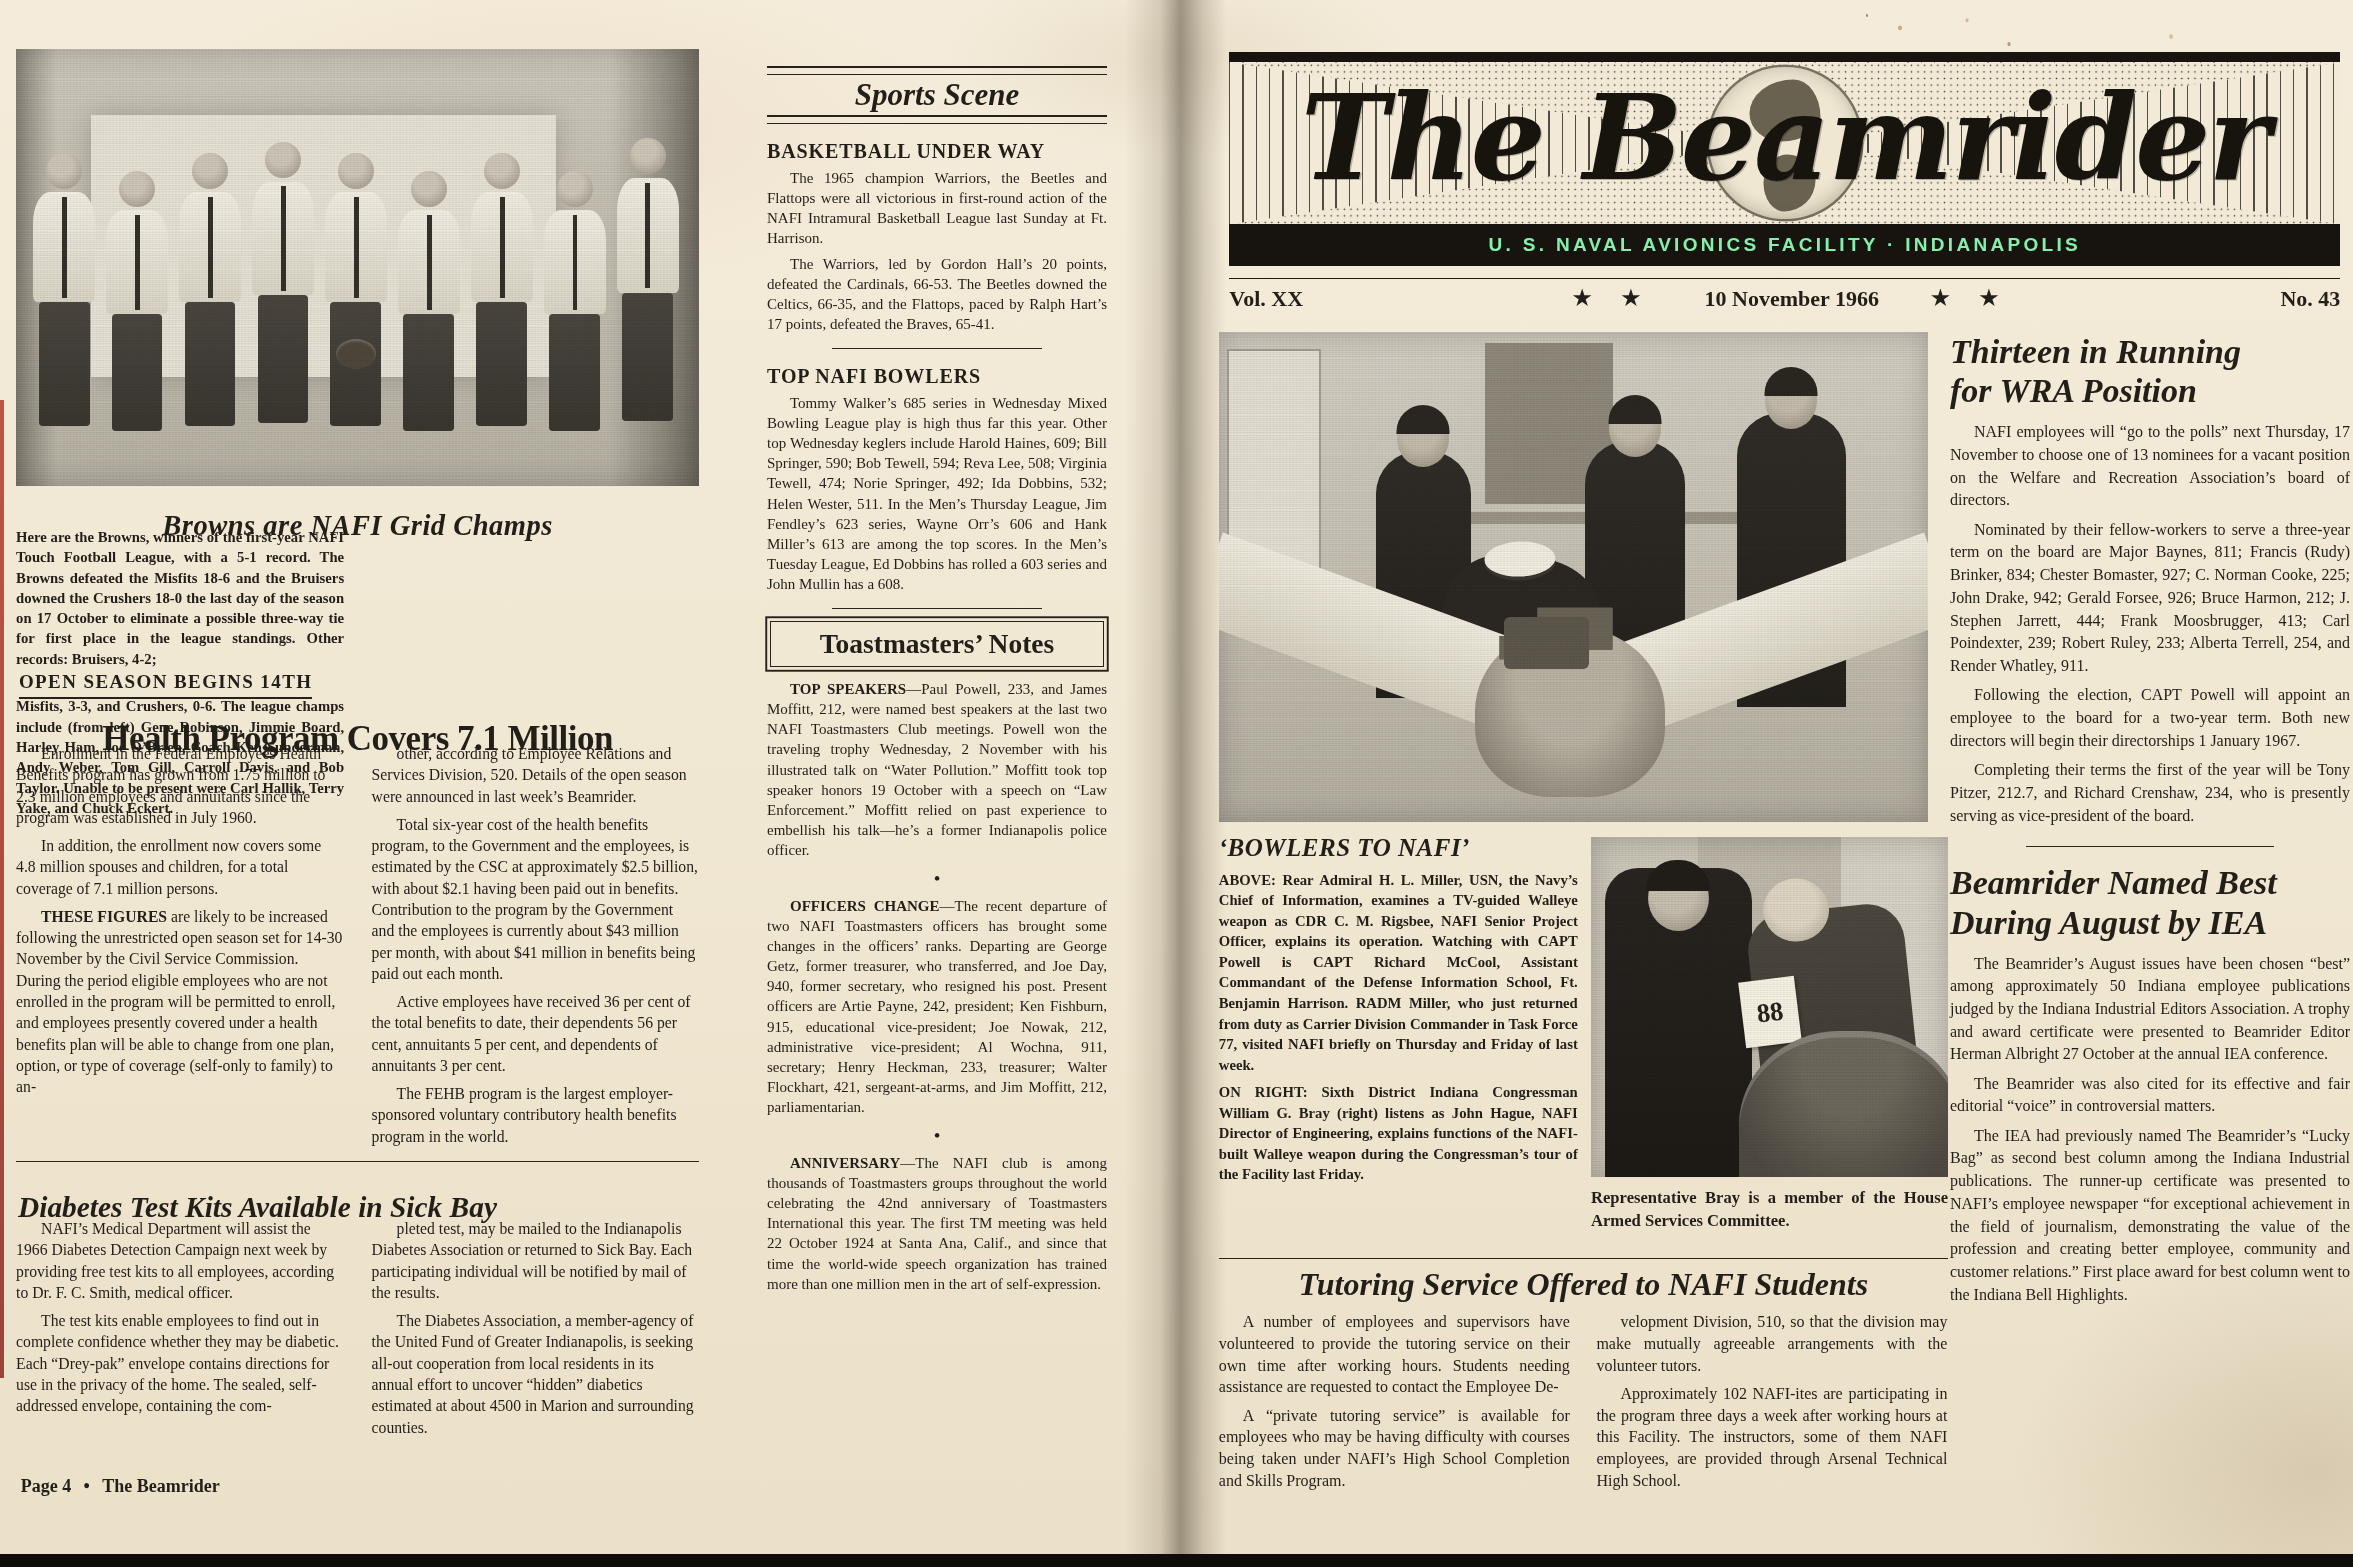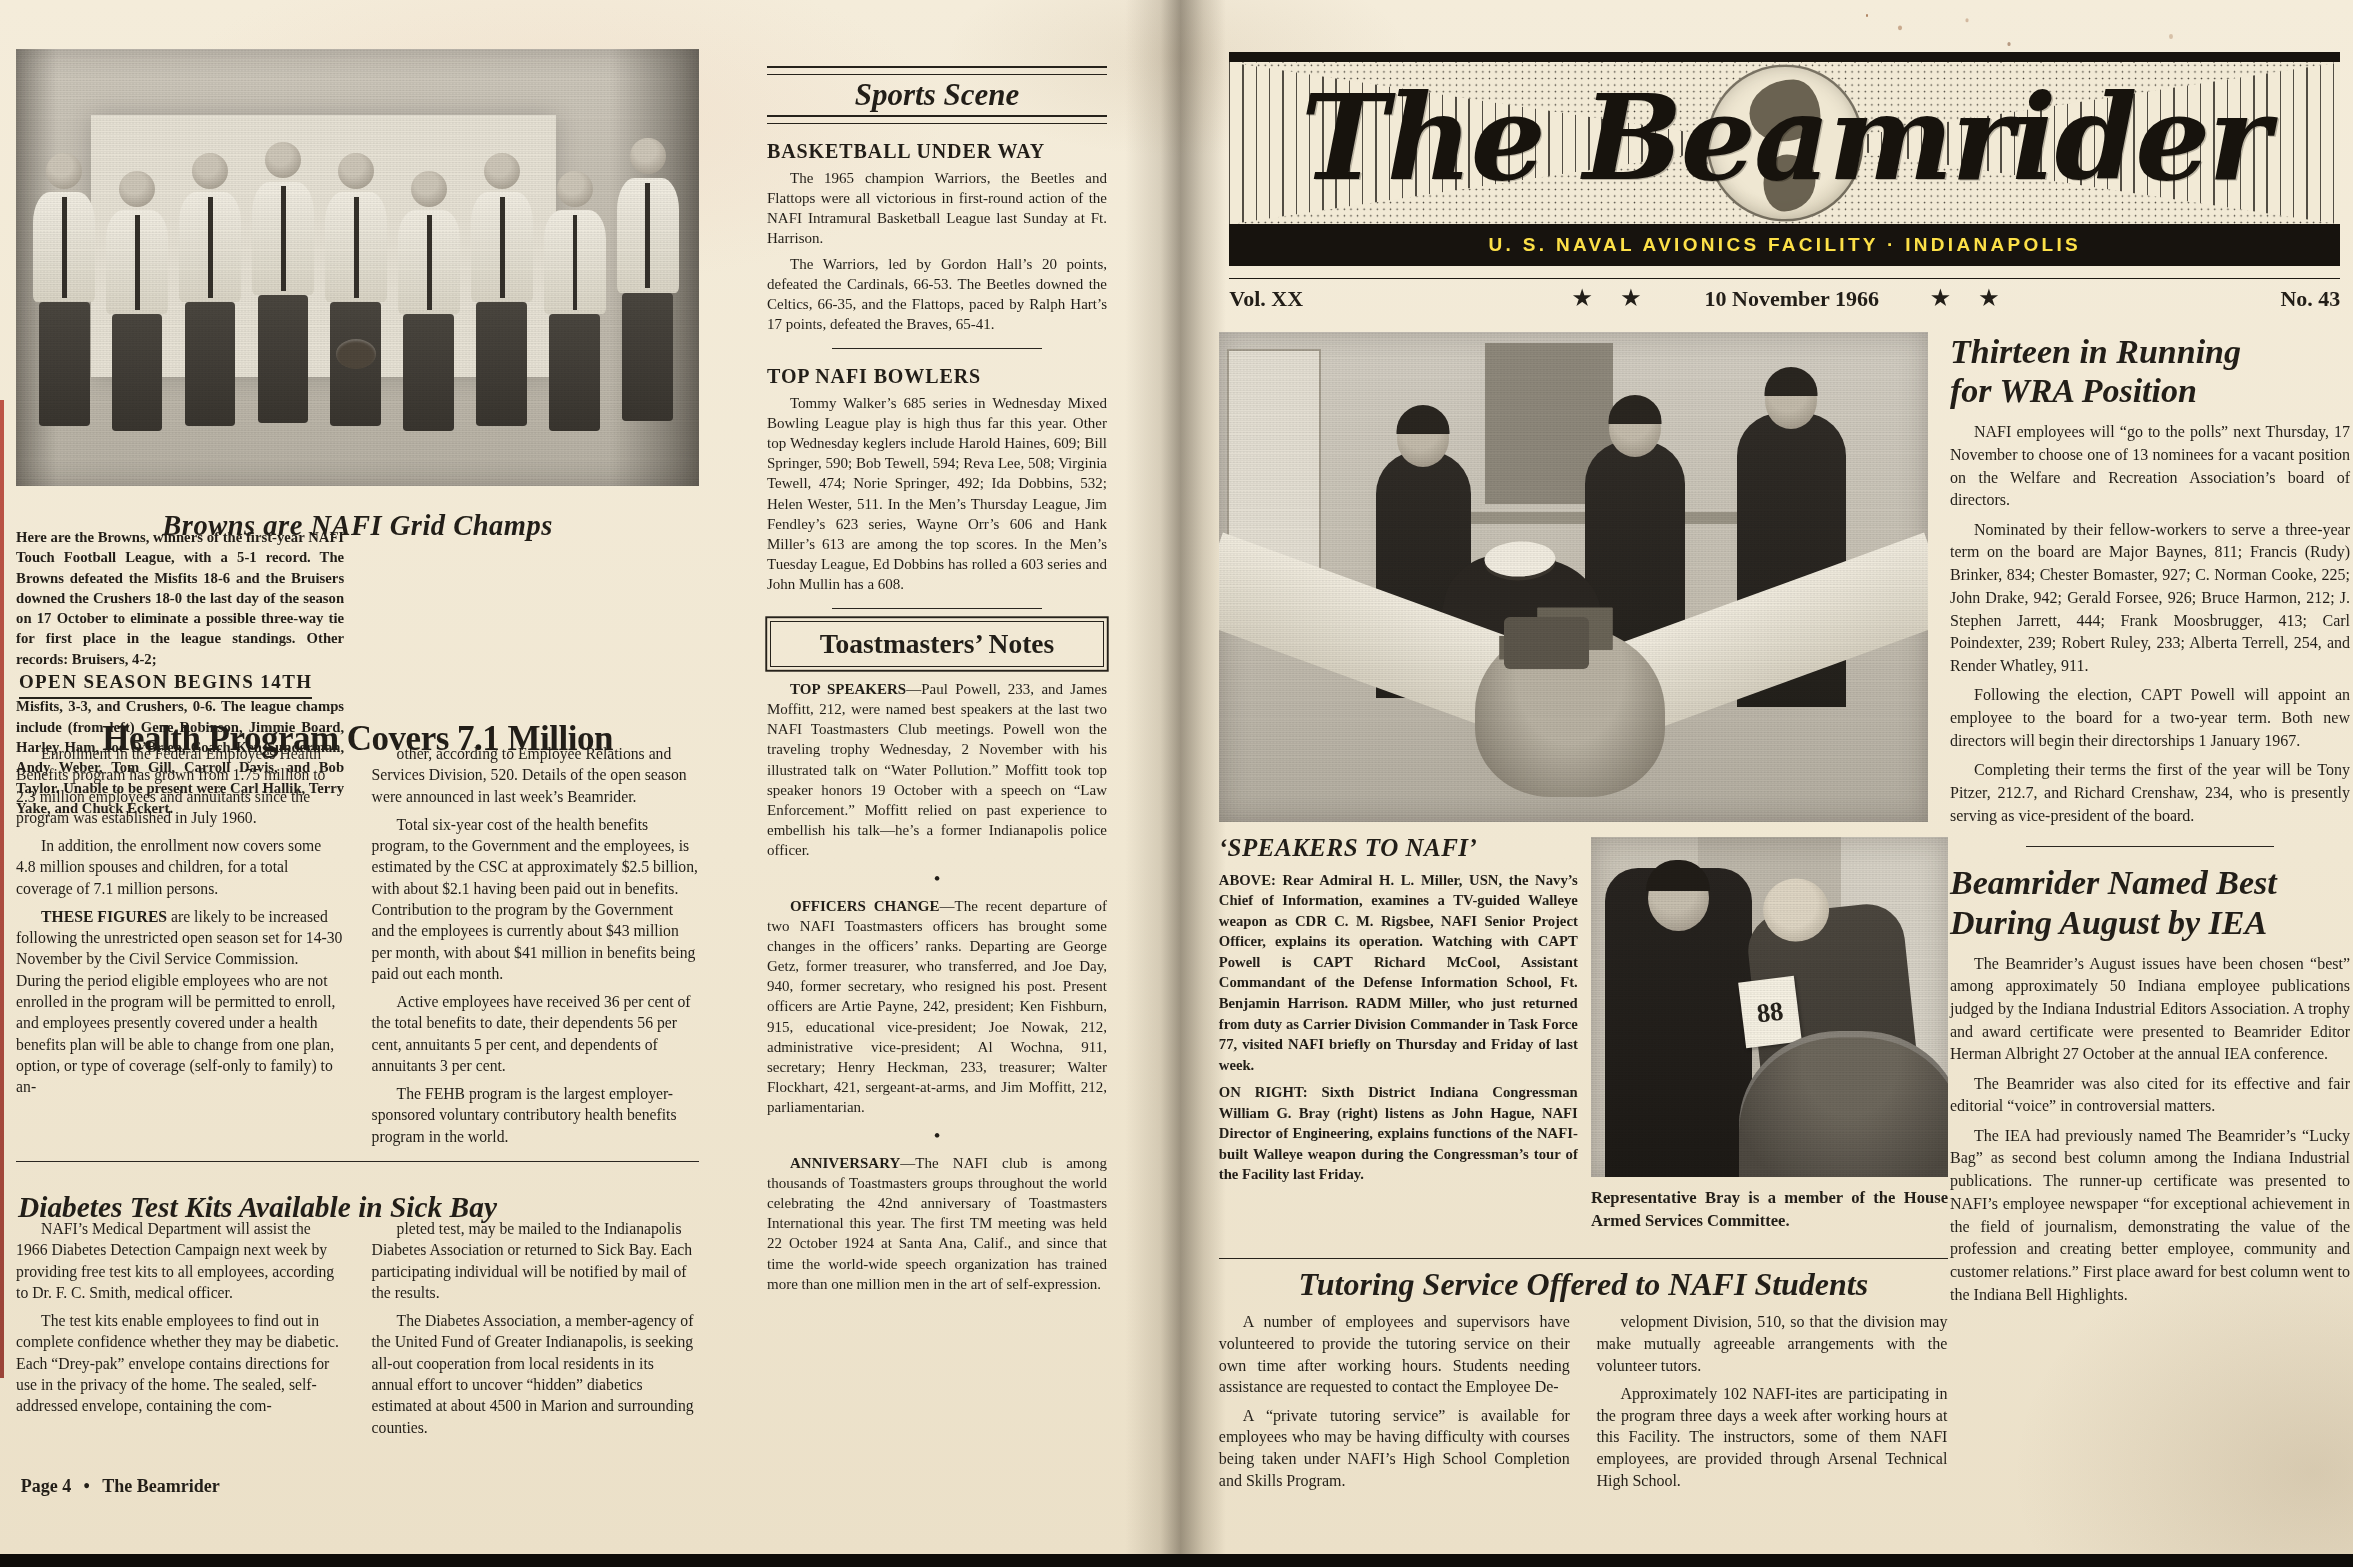--- a/index.html
+++ b/index.html
@@ -132,21 +132,21 @@
   .tri-bottom{bottom:0;clip-path:polygon(50% 0,0 100%,100% 100%);}
   .globe{position:absolute;left:50%;top:50%;transform:translate(-50%,-50%);width:157px;height:157px;border-radius:50%;
     background:radial-gradient(circle at 45% 40%,#efe7d2 0 55%,#d8cfb6 90%);box-shadow:inset 0 0 0 2.4px rgba(45,40,30,.55), inset 0 0 19px rgba(45,40,30,.3);}
   .land{position:absolute;background:#5b5343;opacity:.9;}
   .l1{left:43px;top:14.2px;width:71px;height:62px;border-radius:62% 38% 55% 45%/55% 60% 40% 45%;}
   .l2{left:57px;top:90px;width:52px;height:57px;border-radius:45% 55% 60% 40%/50% 45% 55% 50%;}
   .mh-title{position:absolute;left:0;top:50%;transform:translateY(-54%);width:100%;text-align:center;
     font-family:"DejaVu Serif","Liberation Serif",serif;font-style:italic;font-weight:bold;font-size:118px;
     letter-spacing:-1.9px;color:#17130d;text-shadow:1.4px 1.4px 0 rgba(23,19,13,.25);}
   .mh-banner{height:42px;background:#17130e;display:flex;align-items:center;justify-content:center;
-    font-family:"Liberation Sans","DejaVu Sans",sans-serif;font-weight:bold;font-size:19px;letter-spacing:3.3px;color:#fde047;}
+    font-family:"Liberation Sans","DejaVu Sans",sans-serif;font-weight:bold;font-size:19px;letter-spacing:3.3px;color:#86efac;}
   .dateline{position:absolute;left:13.3px;top:278px;width:1111px;border-top:1.9px solid #1d1912;
     display:flex;align-items:center;justify-content:space-between;padding-top:6.6px;font-weight:bold;font-size:22px;}
   .dl-center{display:flex;align-items:center;gap:52px;}
   .stars{font-size:21px;letter-spacing:12.3px;}
   .right-col{position:absolute;left:734px;top:332px;width:400px;}
   .rp-headline{margin:0 0 10.4px 0;font-style:italic;font-weight:bold;font-size:34px;line-height:1.16;}
   .right-col p{font-size:16px;line-height:1.42;text-align:justify;text-indent:24px;margin-bottom:6.6px;}
   .right-col .short-rule{margin:19px auto 16px auto;}
   .welcome{position:absolute;left:2.8px;top:834px;width:359px;}
   .welcome h2{margin:0 0 7.6px 0;font-style:italic;font-weight:bold;font-size:25px;letter-spacing:0.5px;}
@@ -375,21 +375,21 @@
 
       <div class="short-rule"></div>
 
       <h1 class="rp-headline"><span>Beamrider Named Best</span><br><span>During August by IEA</span></h1>
       <p>The Beamrider’s August issues have been chosen “best” among approximately 50 Indiana employee publications judged by the Indiana Industrial Editors Association. A trophy and award certificate were presented to Beamrider Editor Herman Albright 27 October at the annual IEA conference.</p>
       <p>The Beamrider was also cited for its effective and fair editorial “voice” in controversial matters.</p>
       <p>The IEA had previously named The Beamrider’s “Lucky Bag” as second best column among the Indiana Industrial publications. The runner-up certificate was presented to NAFI’s employee newspaper “for exceptional achievement in the field of journalism, demonstrating the value of the profession and creating better employee, community and customer relations.” First place award for best column went to the Indiana Bell Highlights.</p>
     </div>
 
     <div class="welcome">
-      <h2>‘SPEAKERS TO NAFI’</h2>
+      <h2>‘BOWLERS TO NAFI’</h2>
       <p><span class="lead">ABOVE:</span><span> Rear Admiral H. L. Miller, USN, the Navy’s Chief of Information, examines a TV-guided Walleye weapon as CDR C. M. Rigsbee, NAFI Senior Project Officer, explains its operation. Watching with CAPT Powell is CAPT Richard McCool, Assistant Commandant of the Defense Information School, Ft. Benjamin Harrison. RADM Miller, who just returned from duty as Carrier Division Commander in Task Force 77, visited NAFI briefly on Thursday and Friday of last week.</span></p>
       <p><span class="lead">ON RIGHT:</span><span> Sixth District Indiana Congressman William G. Bray (right) listens as John Hague, NAFI Director of Engineering, explains functions of the NAFI-built Walleye weapon during the Congressman’s tour of the Facility last Friday.</span></p>
     </div>
 
     <div class="photo bray-photo">
       <div class="man-left">
           <div class="ml-head"></div>
           <div class="ml-hair"></div>
         </div>
       <div class="man-right">

